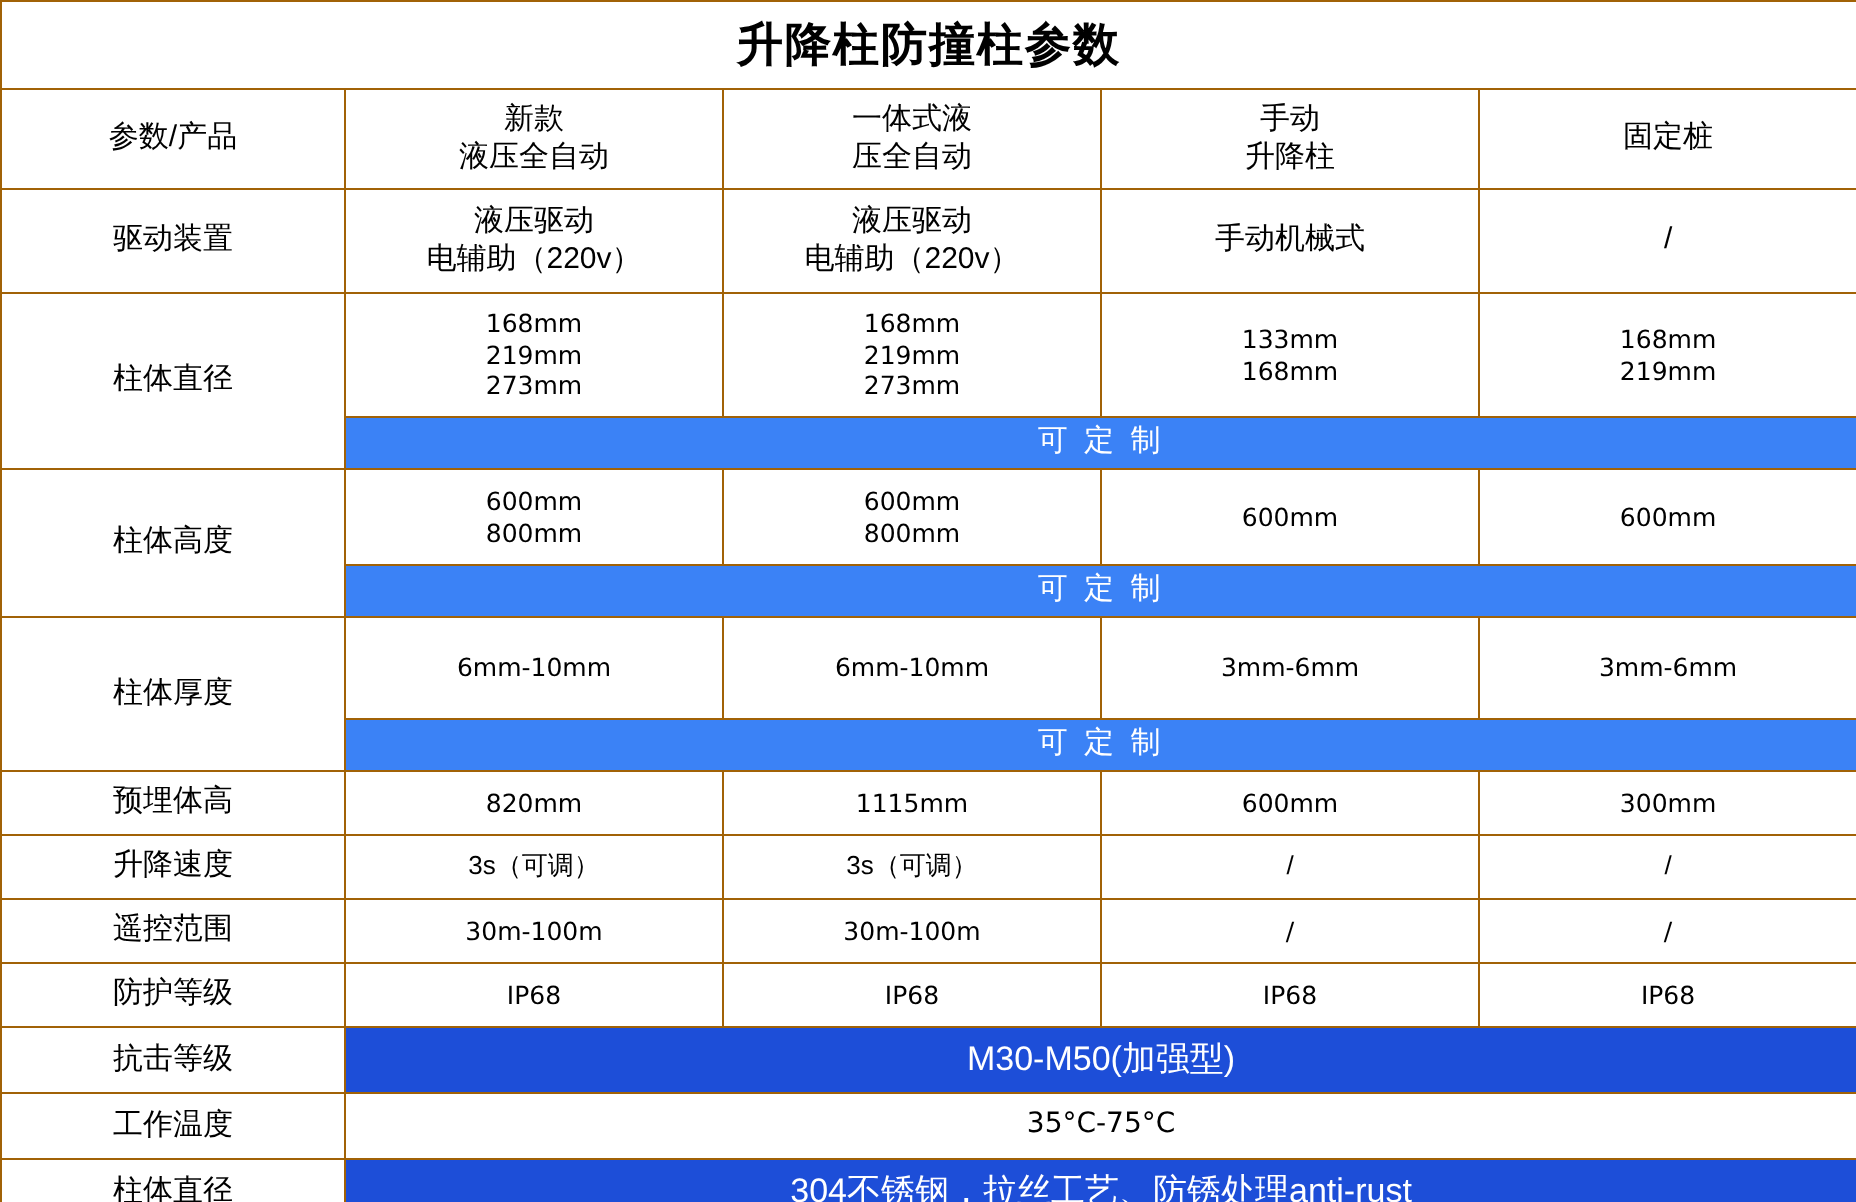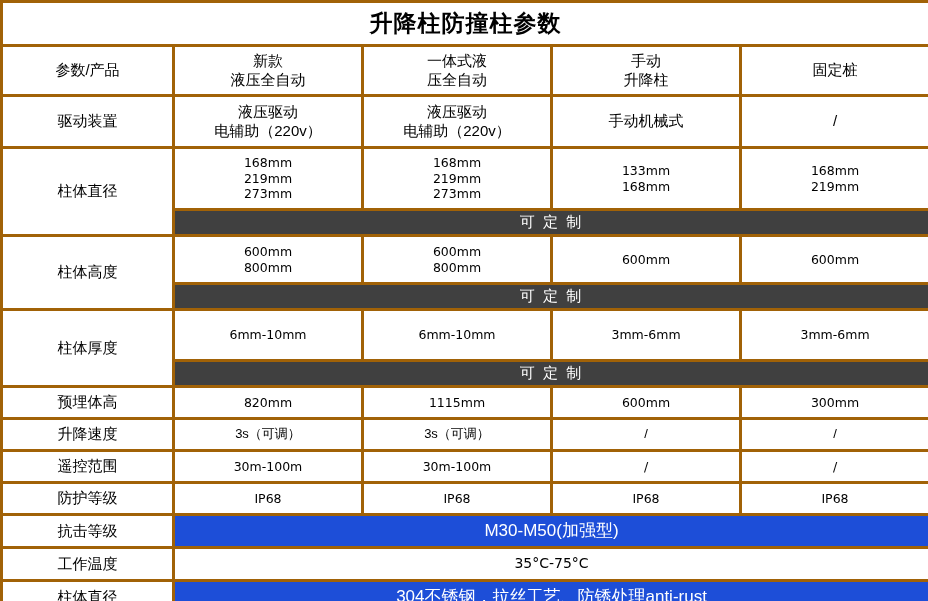--- a/index.html
+++ b/index.html
@@ -19,21 +19,21 @@
     width: 928px;
     height: 601px;
     position: relative;
   }
   table.spec {
     width: 928px;
     border-collapse: collapse;
     table-layout: fixed;
   }
   table.spec td {
-    border: 3px solid #a16207;
+    border: 1px solid #a16207;
     text-align: center;
     vertical-align: middle;
     padding: 2px 4px;
     line-height: 1.25;
   }
   
   .title-cell {
     border: 1px solid #808080;
     border-top: none;
     text-align: center;
@@ -59,21 +59,21 @@
     margin-top: 26px;
   }
   .val-cn {
     font-size: 15px;
   }
   .hdr {
     font-size: 15px;
     line-height: 1.3;
   }
   .blue {
-    background: #404040;
+    background: #3b82f6;
     color: #ffffff;
     font-size: 15px;
     letter-spacing: 2px;
   }
   .blue-strong {
     background: #1d4ed8;
     color: #ffffff;
     font-size: 17px;
   }
   .h-custom { height: 26px; }

